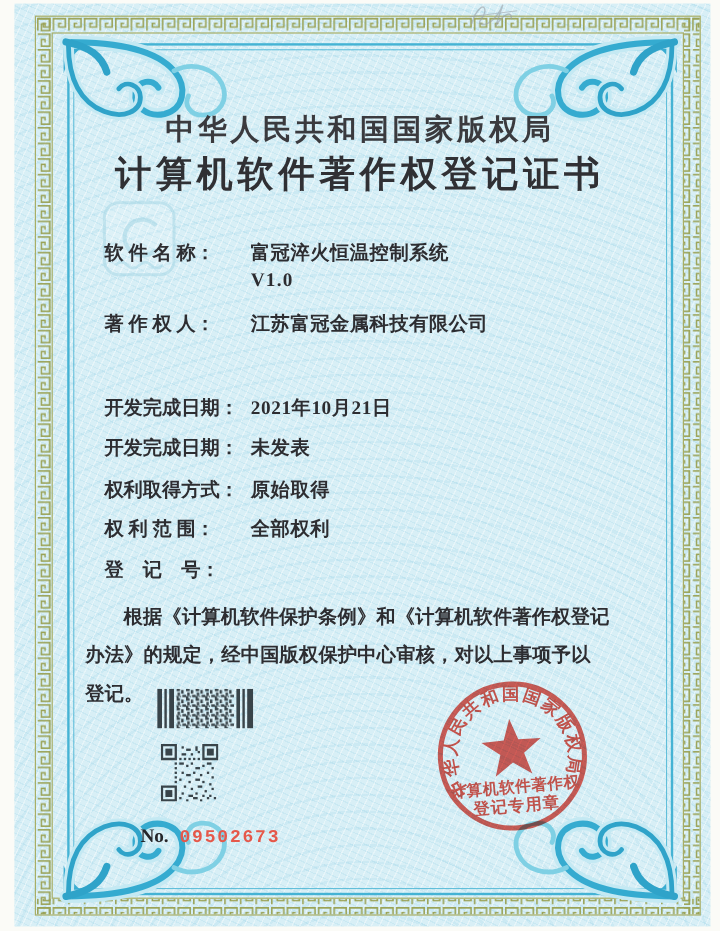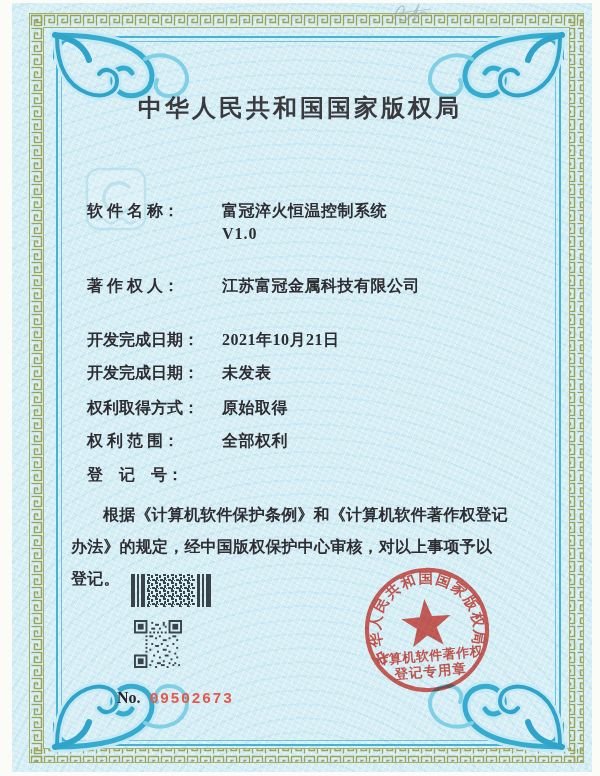--- a/index.html
+++ b/index.html
@@ -16,21 +16,21 @@
   .scribble-svg{position:absolute;left:385px;top:0;z-index:2;opacity:.6;}
   .content{position:absolute;inset:0;z-index:3;color:#2d2d31;}
   .issuer{position:absolute;left:0;top:92px;width:100%;text-align:center;
           font-size:24px;font-weight:bold;letter-spacing:3px;color:#3a3a3e;}
   .title{position:absolute;left:0;top:125px;width:100%;text-align:center;
          font-size:30px;font-weight:bold;letter-spacing:4px;color:#303034;}
   .certno{position:absolute;right:78px;top:172px;font-size:13.5px;font-weight:bold;
           color:#65453e;letter-spacing:1px;}
   .certno .val{margin-left:10px;}
   .row{position:absolute;left:87px;font-size:16px;font-weight:bold;display:flex;align-items:flex-start;}
-  .row .lbl{display:inline-block;width:113px;margin-right:22px;flex:0 0 auto;}
+  .row .lbl{display:inline-block;width:113px;margin-right:9px;flex:0 0 auto;}
   .row .val{letter-spacing:.5px;}
   .val2{font-family:"Liberation Serif", serif;margin-top:3px;letter-spacing:1px;}
   .statement{position:absolute;left:71px;top:499px;width:437px;font-size:16px;
              line-height:32px;text-indent:2em;font-weight:600;color:#2d2d31;letter-spacing:.2px;}
   .barcode{position:absolute;left:131px;top:574px;z-index:3;}
   .qrcode{position:absolute;left:134px;top:620px;z-index:3;}
   .serial{position:absolute;left:117px;top:689px;font-size:16px;font-weight:bold;color:#26262a;}
   .serial .num{font-family:"Liberation Mono", monospace;font-size:15px;color:#e5584a;
                letter-spacing:1.5px;margin-left:9px;font-weight:bold;}
   .seal-svg{position:absolute;left:352px;top:556px;z-index:4;mix-blend-mode:multiply;opacity:.92;}
@@ -84,30 +84,31 @@
     <path d="M12,55 q5,-5 10,0 q5,5 10,0 q5,-5 10,0 q5,5 10,0" fill="none" stroke="#a9d8e6" stroke-width="2.2"></path>
   </svg>
 
   <svg class="scribble-svg" width="60" height="26" viewBox="0 0 60 26">
     <path d="M8,20 C12,6 20,2 19,10 C18,16 12,18 16,20 C22,22 30,14 34,4 L28,22 C34,12 42,8 41,16" fill="none" stroke="#99a1a8" stroke-width="1.2"></path>
     <path d="M6,14 L46,9" fill="none" stroke="#99a1a8" stroke-width="0.8"></path>
   </svg>
 
   <div class="content">
     <div class="issuer">中华人民共和国国家版权局</div>
+    <div class="title">计算机软件著作权登记证书</div>
 
 
     <div class="row" style="top:201px">
       <span class="lbl">软 件 名 称：</span>
       <span class="val">
         <span>富冠淬火恒温控制系统</span>
         <div class="val2">V1.0</div>
       </span>
     </div>
-    <div class="row" style="top:276px">
+    <div class="row" style="top:260px">
       <span class="lbl">著 作 权 人：</span>
       <span class="val">江苏富冠金属科技有限公司</span>
     </div>
     <div class="row" style="top:330px">
       <span class="lbl">开发完成日期：</span>
       <span class="val">2021年10月21日</span>
     </div>
     <div class="row" style="top:363px">
       <span class="lbl">开发完成日期：</span>
       <span class="val">未发表</span>

